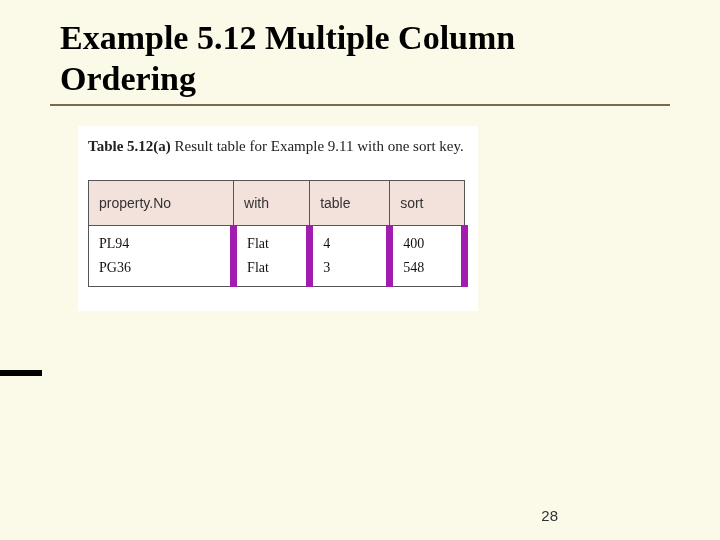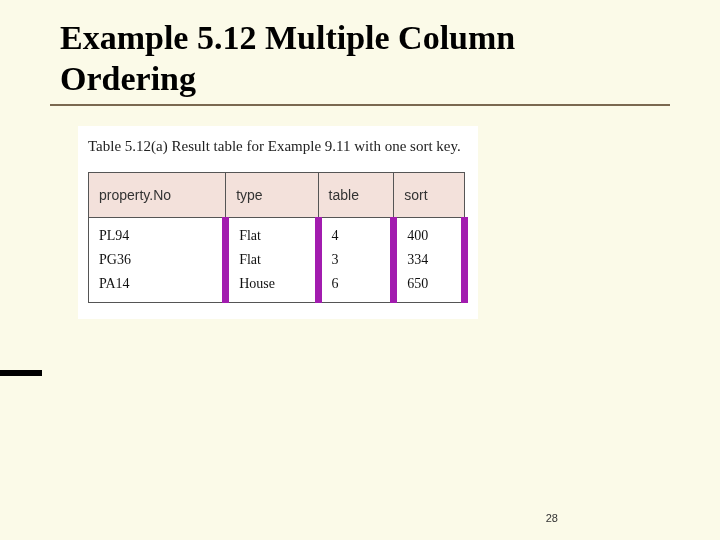--- a/index.html
+++ b/index.html
@@ -45,24 +45,24 @@
     background: #ffffff;
     padding: 10px 0 8px 0;
   }
   .caption {
     font-family: "Times New Roman", Times, serif;
     font-size: 15px;
     color: #222;
     padding: 0 10px 8px 10px;
     line-height: 1.35;
   }
-  .caption b { font-weight: normal; }
+  .caption b { font-weight: bold; }
   table {
     border-collapse: collapse;
-    margin: 8px 10px;
+    margin: 16px 10px;
     width: calc(100% - 20px);
     font-size: 14px;
   }
   thead th {
     background: #f3e1db;
     font-family: Arial, Helvetica, sans-serif;
     font-weight: normal;
     text-align: left;
     color: #333;
     padding: 14px 10px;
@@ -78,21 +78,21 @@
   tbody tr:first-child td { padding-top: 10px; }
   tbody tr:last-child td {
     border-bottom: 1px solid #555;
     padding-bottom: 10px;
   }
   .page-num {
     position: absolute;
     right: 24px;
     bottom: 16px;
     font-family: Arial, Helvetica, sans-serif;
-    font-size: 11px;
+    font-size: 15px;
     color: #333;
   }
 </style>
 </head>
 <body>
 
 <div class="slide">
 
   <h1 class="title">Example 5.12  Multiple Column Ordering</h1>
   <hr class="title-rule">
@@ -100,42 +100,36 @@
   <div class="accent-bar"></div>
 
   <div class="table-block">
     <div class="caption">
       <b>Table 5.12(a)</b><span>   Result table for Example 9.11 with one sort key.</span>
     </div>
     <table>
       <thead>
         <tr>
           <th>property.No</th>
-          <th>type</th>
+          <th>with</th>
           <th>table</th>
           <th>sort</th>
         </tr>
       </thead>
       <tbody>
         <tr>
           <td>PL94</td>
           <td>Flat</td>
           <td>4</td>
           <td>400</td>
         </tr>
         <tr>
           <td>PG36</td>
           <td>Flat</td>
           <td>3</td>
-          <td>334</td>
-        </tr>
-        <tr>
-          <td>PA14</td>
-          <td>House</td>
-          <td>6</td>
-          <td>650</td>
+          <td>548</td>
         </tr>
       </tbody>
     </table>
   </div>
 
   <div class="page-num">28</div>
 </div>
 
 </body></html>

